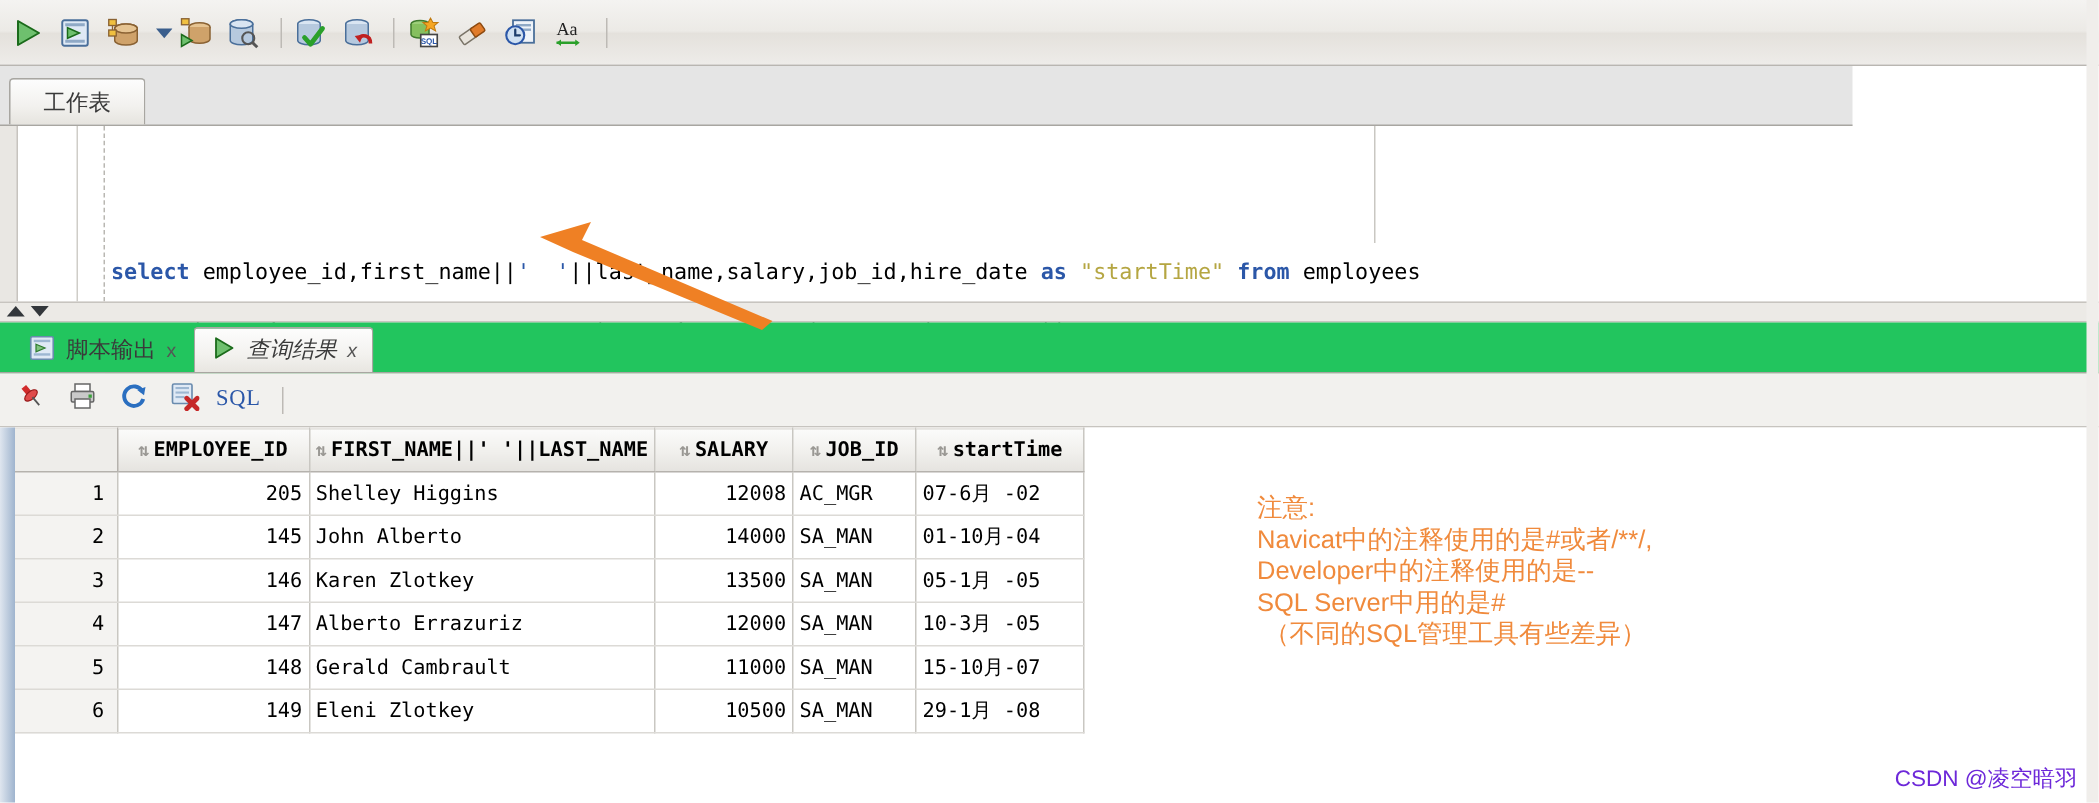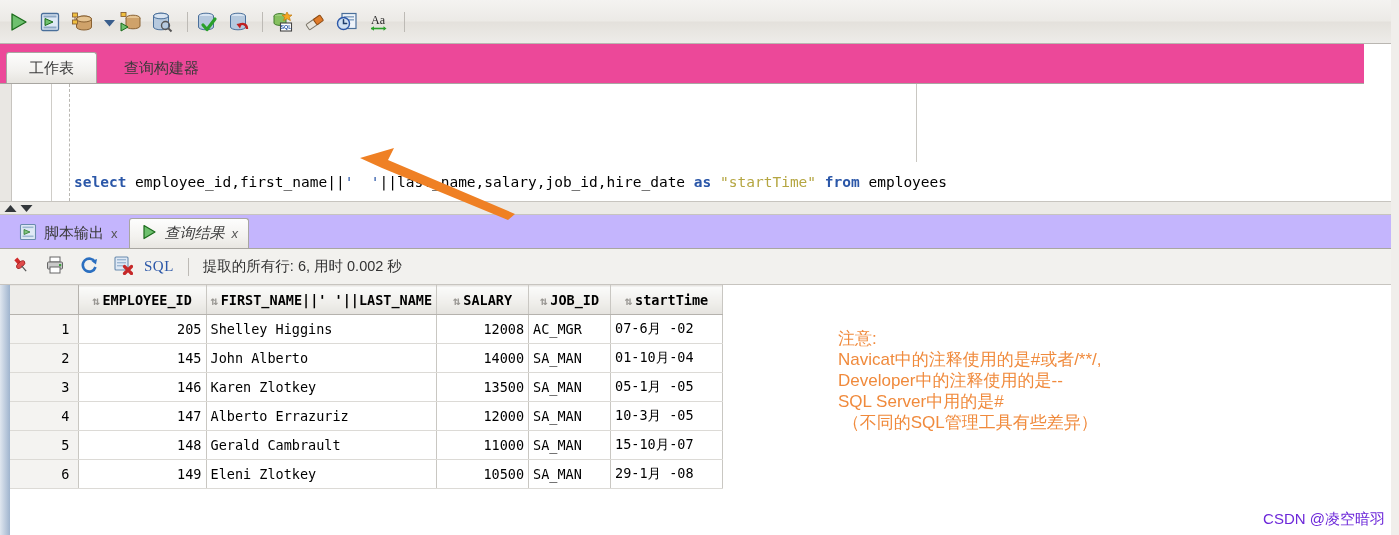--- a/index.html
+++ b/index.html
@@ -23,22 +23,22 @@
     width:30px; height:30px; display:flex; align-items:center; justify-content:flex-start;
     border:1px solid transparent; border-radius:3px;
   }
   .tbtn svg{ display:block; }
   .tsep{ width:1px; height:20px; background:#bdbab5; margin:0 5px; }
   .tsep2{ width:1px; height:20px; background:#bdbab5; margin:0 6px 0 3px; }
   .tcaret{ width:14px; height:30px; display:flex; align-items:center; justify-content:center;}
 
   
   .tabstrip{
-    position:absolute; left:0; top:44px; width:1364px; height:40px;
-    background:#ec4899;
+    position:absolute; left:0; top:44px; width:1235px; height:40px;
+    background:#e5e5e5;
     border-bottom:1px solid #a8a6a1;
     display:flex; align-items:flex-end;
   }
   .wtab{
     height:31px; padding:0 22px; display:flex; align-items:center;
     font-size:15px; color:#3a3a3a;
     border:1px solid #a8a6a1; border-bottom:none;
     border-radius:3px 3px 0 0;
     margin-left:6px;
     background:linear-gradient(to bottom,#fdfdfd 0%,#f2f1ee 60%,#e6e4df 100%);
@@ -79,21 +79,21 @@
   
   .splitter{
     position:absolute; left:0; top:201px; width:1399px; height:14px;
     background:#eceae6; border-top:1px solid #c7c4bf; border-bottom:1px solid #c7c4bf;
     display:flex; align-items:center; padding-left:4px; gap:3px;
   }
 
   
   .rtabstrip{
     position:absolute; left:0; top:215px; width:1399px; height:34px;
-    background:#c4b5fd;
+    background:#22c55e;
     border-bottom:1px solid #a8a6a1;
     display:flex; align-items:flex-end; padding-left:8px;
   }
   .rtab{
     height:30px; display:flex; align-items:center; gap:7px; padding:0 10px;
     font-size:15px; color:#3a3a3a;
     border:1px solid transparent; border-bottom:none; border-radius:3px 3px 0 0;
   }
   .rtab.active{
     background:linear-gradient(to bottom,#fdfdfd 0%,#f3f2ef 60%,#e8e6e1 100%);
@@ -306,23 +306,20 @@
     </span>
   </div>
 
   <div class="tsep"></div>
 </div>
 
 <div class="tabstrip">
   <div class="wtab">
     <span>工作表</span>
   </div>
-  <div class="wtab inactive">
-    <span>查询构建器</span>
-  </div>
 </div>
 
 <div class="editor-wrap">
   <div class="ed-scroll-left"></div>
   <div class="ed-gutter"></div>
   <div class="ed-gutter2"></div>
   <div class="ed-code" id="editor-code">
     <div class="ed-vline"></div>
   <div class="ln"><span class="kw">select</span><span> employee_id,first_name||</span><span class="str">'  '</span><span>||last_name,salary,job_id,hire_date </span><span class="kw">as</span><span> </span><span class="dqstr">"startTime"</span><span> </span><span class="kw">from</span><span> employees</span></div><div class="ln"><span class="kw">where</span><span> (salary </span><span class="kw">BETWEEN</span><span> </span><span class="num">10000</span><span> </span><span class="kw">and</span><span> </span><span class="num">15000</span><span>) </span><span class="kw">and</span><span> job_id </span><span class="kw">in</span><span> (</span><span class="str">'SA_MAN'</span><span>,</span><span class="str">'AC_MGR'</span><span>);</span></div><div class="ln cur"><span class="cmt">--select * from employees;</span></div></div>
 </div>
@@ -400,21 +397,20 @@
         <rect x="2" y="2" width="13" height="13" rx="1" fill="#dfe9f5" stroke="#6a8bae" stroke-width="1.1"></rect>
         <rect x="4" y="4" width="9" height="1.4" fill="#9db7d2"></rect>
         <rect x="4" y="7" width="9" height="1.4" fill="#9db7d2"></rect>
         <rect x="4" y="10" width="6" height="1.4" fill="#9db7d2"></rect>
         <path d="M11.5 11.5 L18.5 18.5 M18.5 11.5 L11.5 18.5" stroke="#c62828" stroke-width="3.2" stroke-linecap="round"></path>
       </svg>
     </span>
   </div>
   <span class="isql">SQL</span>
   <span class="isep"></span>
-  <span class="istat">提取的所有行: 6, 用时 0.002 秒</span>
 </div>
 
 <div class="grid">
   <div class="grid-leftbar"></div>
   <table class="rs">
     <thead>
       <tr id="header-row">
         <th class="corner" style="width:68px;"></th>
       <th style="width: 128px;"><span class="sortmark">⇅</span><span>EMPLOYEE_ID</span></th>
           <th style="width: 220px;"><span class="sortmark">⇅</span><span>FIRST_NAME||' '||LAST_NAME</span></th>

